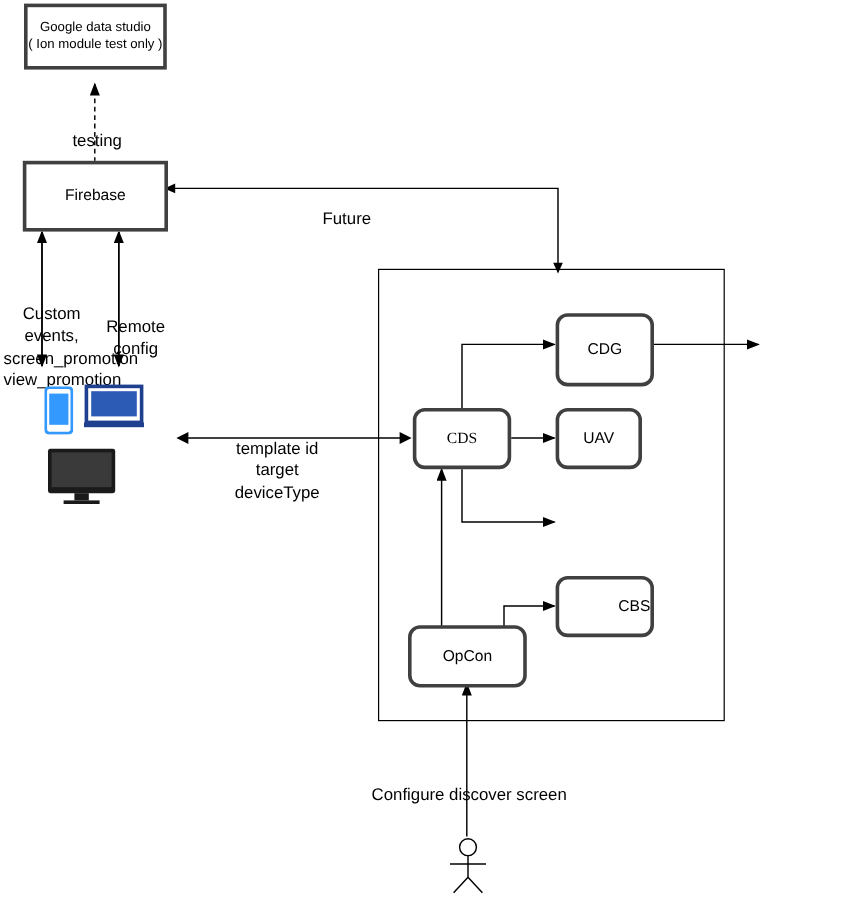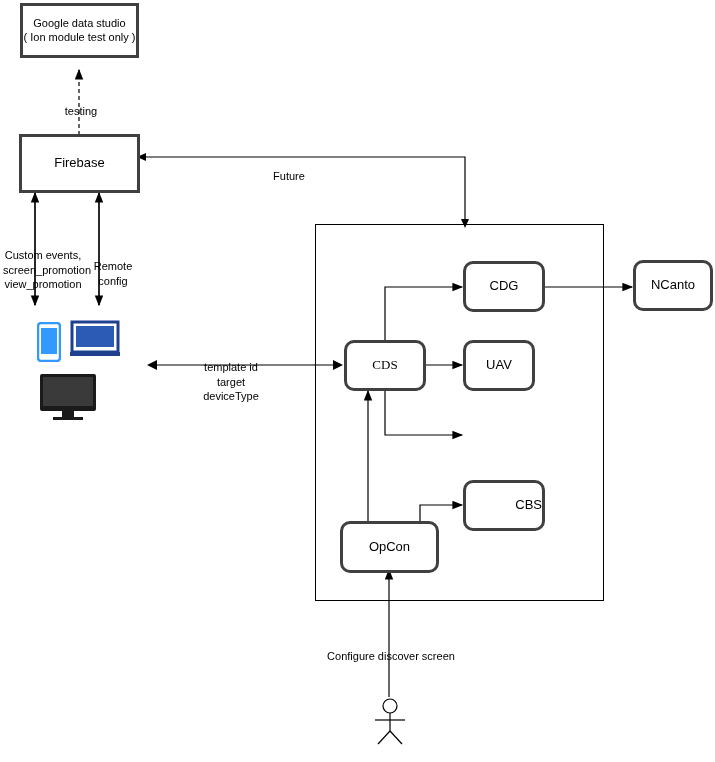--- a/index.html
+++ b/index.html
@@ -38,21 +38,21 @@
     font-size: 13px;
   }
   .container-box {
     position: absolute;
     box-sizing: border-box;
     border: 1px solid #000000;
     background: transparent;
   }
   .label {
     position: absolute;
-    font-size: 11px;
+    font-size: 14px;
     line-height: 1.3;
     text-align: center;
     white-space: pre-line;
     color: #000000;
   }
   .label.left-al {
     text-align: center;
   }
   svg.edges {
     position: absolute;
@@ -168,40 +168,37 @@
 target
 deviceType</span>
   </div>
 
   <div class="container-box" style="left:315px; top:224px; width:289px; height:377px;"></div>
 
   <div class="node rounded big-label" style="left:344px; top:340px; width:82px; height:51px;font-family:Liberation Serif, serif;">
     <span>CDS</span>
   </div>
 
-  <div class="node rounded big-label" style="left:463px; top:261px; width:82px; height:51px;">
+  <div class="node rounded big-label" style="left:463px; top:261px; width:82px; height:61px;">
     <span>CDG</span>
   </div>
 
   <div class="node rounded big-label" style="left:463px; top:340px; width:72px; height:51px;">
     <span>UAV</span>
   </div>
 
 
   <div class="node rounded big-label" style="left:463px; top:480px; width:82px; height:51px;justify-content:flex-end;">
     <span>CBS</span>
   </div>
 
   <div class="node rounded big-label" style="left:340px; top:521px; width:99px; height:52px;">
     <span>OpCon</span>
   </div>
 
-  <div class="node rounded big-label" style="left:633px; top:260px; width:80px; height:51px;">
-    <span>NCanto</span>
-  </div>
 
   <div class="label" style="left:306px; top:635px; width:170px;">
     <span>Configure discover screen</span>
   </div>
 
   <div class="person" style="left:369px; top:698px;">
     <svg width="42" height="48" viewBox="0 0 42 48" xmlns="http://www.w3.org/2000/svg">
       <circle cx="21" cy="8" r="7" fill="#ffffff" stroke="#000000" stroke-width="1.2"></circle>
       <line x1="21" y1="15" x2="21" y2="33" stroke="#000000" stroke-width="1.2"></line>
       <line x1="6" y1="22" x2="36" y2="22" stroke="#000000" stroke-width="1.2"></line>

